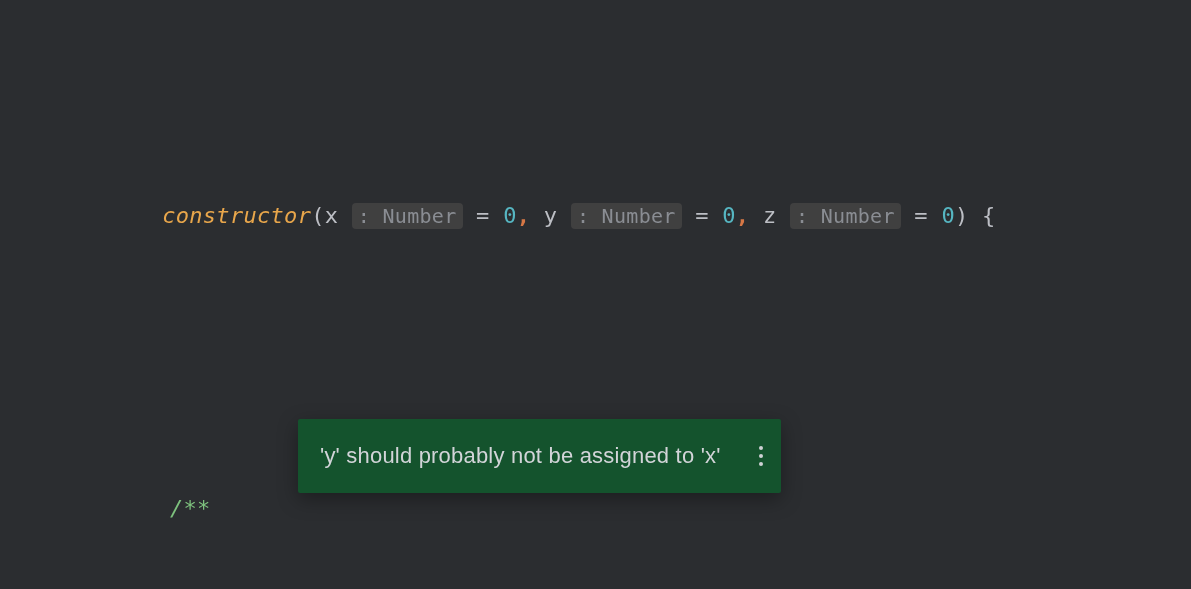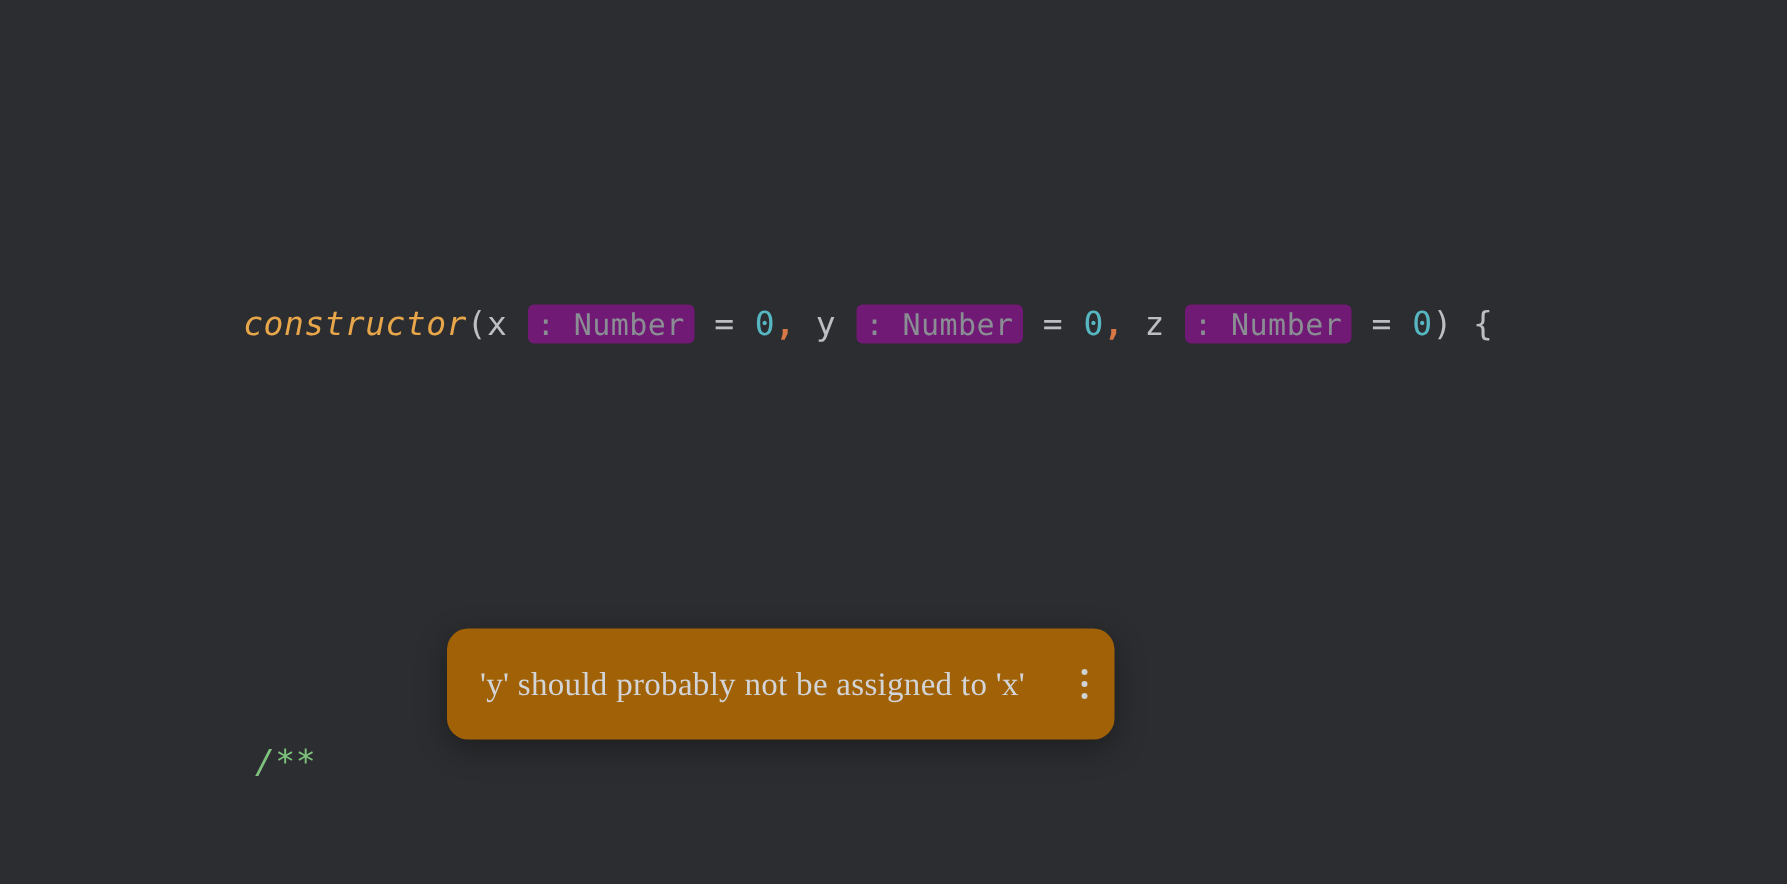--- a/index.html
+++ b/index.html
@@ -28,42 +28,42 @@
     height: 42px;
     line-height: 42px;
   }
   .line.indent1 { padding-left: 170px; }
 
   .kw-constructor { color: #e8a64b; font-style: italic; font-weight: 400; }
   .paren { color: #bcbec4; }
   .brace { color: #bcbec4; }
   .param { color: #bcbec4; }
   .hint-badge {
-    background: #701a75;
+    background: #404040;
     color: #8a8d93;
     padding: 1px 6px;
     border-radius: 4px;
     font-size: 20px;
   }
   .op { color: #bcbec4; }
   .num { color: #56b6c2; }
   .comma { color: #d67745; font-weight: 600; }
   .comment { color: #7ec27e; font-style: italic; }
 
   .tooltip {
     position: absolute;
     left: 298px;
     top: 419px;
-    background: #a16207;
+    background: #14532d;
     color: #d2d4d8;
-    font-family: Liberation Serif, serif;
+    font-family: Liberation Sans, sans-serif;
     font-size: 22px;
     font-weight: 400;
     padding: 16px 60px 16px 22px;
-    border-radius: 14px;
+    border-radius: 2px;
     box-shadow: 0 6px 20px rgba(0,0,0,0.35);
     display: flex;
     align-items: center;
     letter-spacing: 0.2px;
   }
 
   .tooltip .more {
     position: absolute;
     right: 18px;
     top: 50%;

